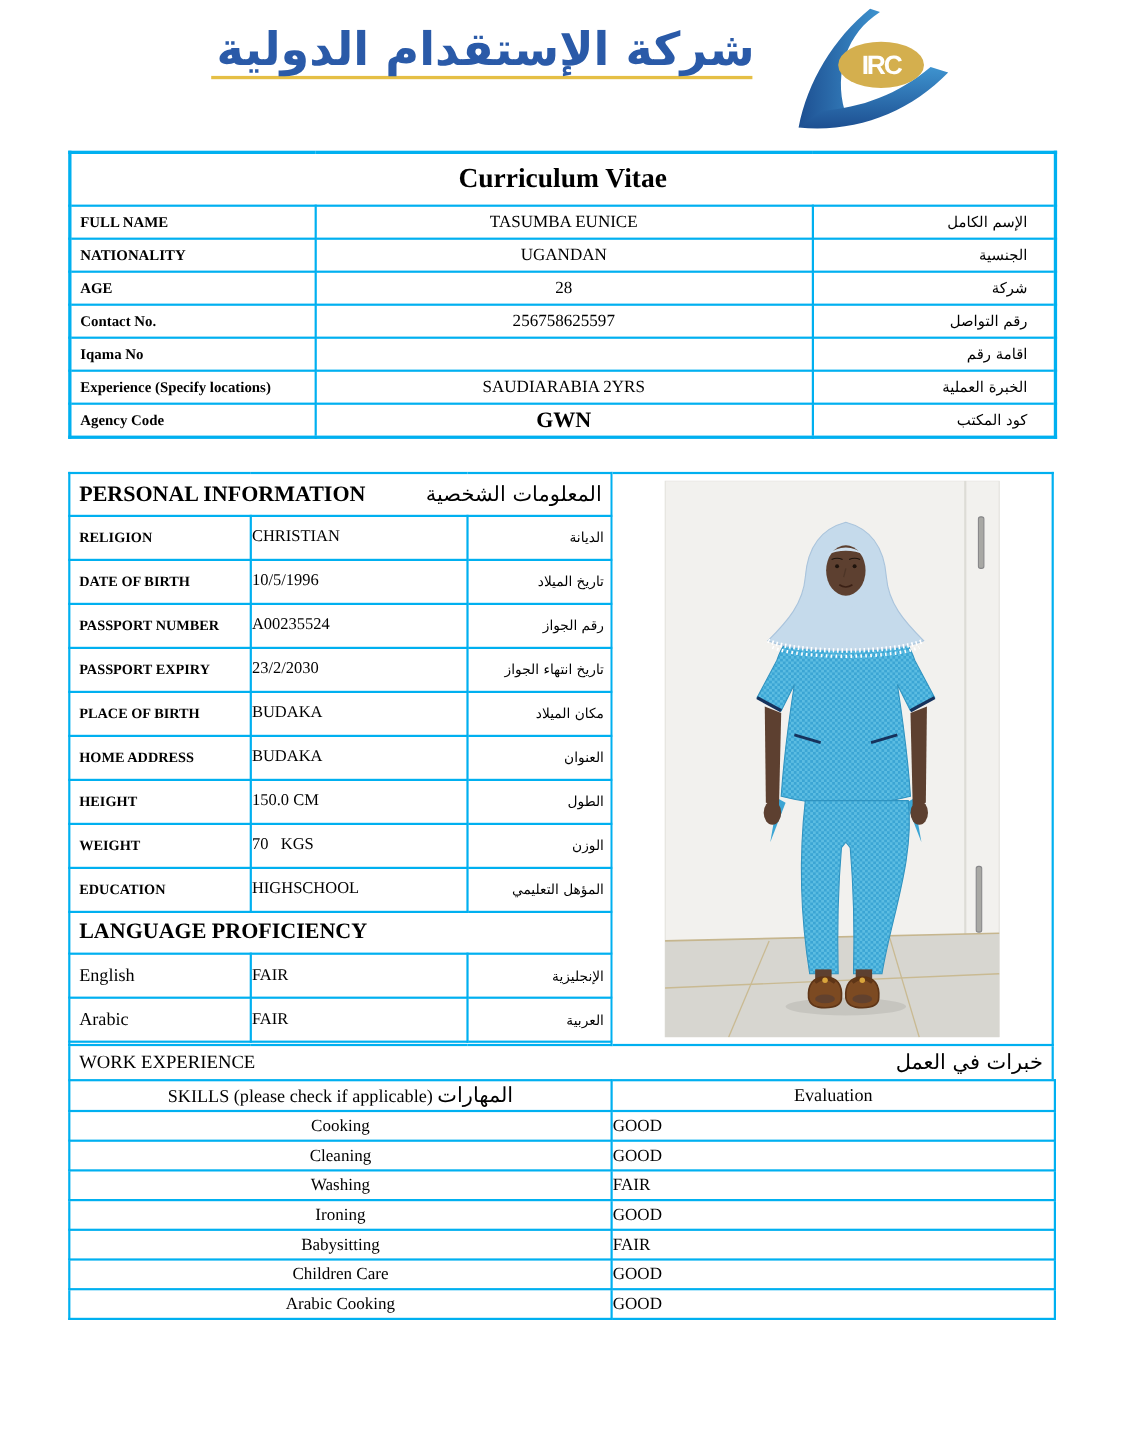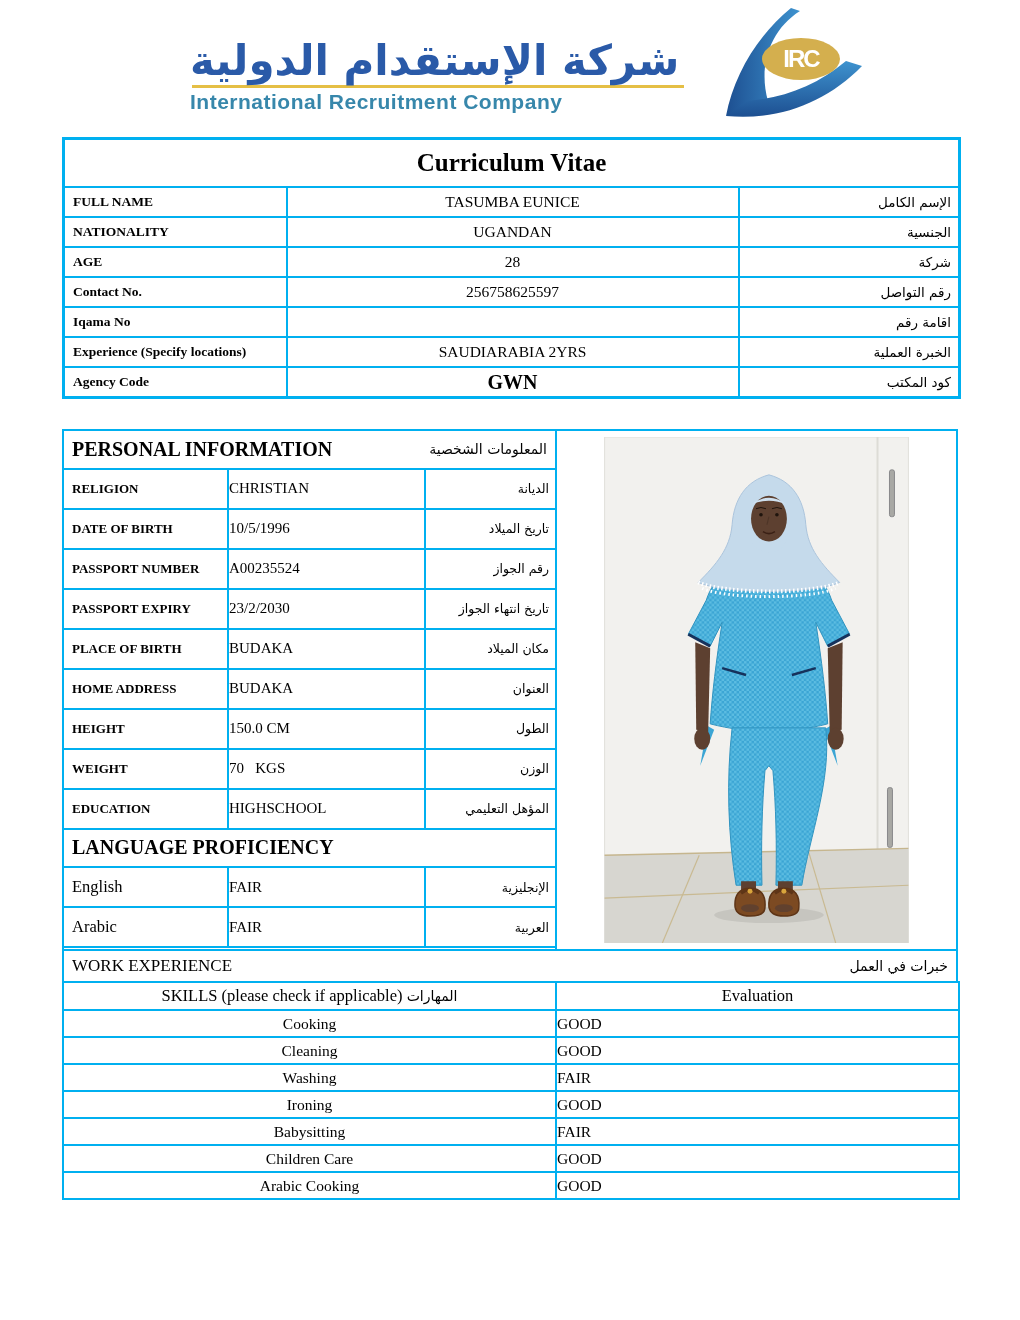--- a/index.html
+++ b/index.html
@@ -3,48 +3,48 @@
 <meta charset="utf-8">
 <style>
   html,body{margin:0;padding:0;}
   body{
     width:1020px;height:1320px;background:#ffffff;
     font-family:"Liberation Serif","DejaVu Serif","DejaVu Sans",serif;
     color:#000;position:relative;overflow:hidden;
   }
   
   .header{position:relative;height:137px;}
-  .brand{position:absolute;left:190px;top:38px;width:496px;text-align:left;}
+  .brand{position:absolute;left:190px;top:22px;width:496px;text-align:right;}
   .brand-ar{font-size:42px;font-weight:bold;color:#2a5aa8;line-height:1.1;
     font-family:"DejaVu Sans","Liberation Serif",sans-serif;}
   .brand-line{height:3px;background:#e5bf45;margin:1px 2px 2px 2px;}
   .brand-en{font-size:21px;font-weight:bold;color:#3787ab;letter-spacing:.5px;
     font-family:"Liberation Sans","DejaVu Sans",sans-serif;}
   .logo-mark{position:absolute;left:688px;top:2px;}
   
   table{border-collapse:collapse;table-layout:fixed;}
   td{padding:0;vertical-align:middle;overflow:hidden;}
   .cyan td{border:2px solid #00b0f0;}
   
   .cv-table{margin-left:62px;width:896px;border:3px solid #00b0f0;}
   .cv-title-row td{height:46px;text-align:center;}
   .cv-title{font-size:25px;font-weight:bold;}
   .row-h td{height:28px;}
   .cell-label{font-weight:bold;font-size:13.5px;padding-left:8px;}
   .cell-value{text-align:center;font-size:15.5px;}
-  .cell-ar{text-align:right;font-size:13.5px;padding-right:7px;
+  .cell-ar{text-align:right;font-size:13.5px;padding-right:24px;
     font-family:"DejaVu Sans","Liberation Serif",sans-serif;}
   #cv-body tr:last-child .cell-value{font-weight:bold;font-size:20px;}
   
   .mid{margin-left:62px;margin-top:30px;width:896px;display:flex;align-items:stretch;}
   .personal-table{width:493px;height:522px;}
   .sec-row td{height:27px;}
   .sec-flex{display:flex;justify-content:space-between;align-items:center;padding:0 8px;}
   .sec-title{font-weight:bold;font-size:20px;}
-  .sec-ar{font-size:14px;font-family:"DejaVu Sans","Liberation Serif",sans-serif;}
+  .sec-ar{font-size:19px;font-family:"DejaVu Sans","Liberation Serif",sans-serif;}
   .p-row td{height:28px;}
   .p-label{font-weight:bold;font-size:13px;padding-left:8px;}
   .p-value{text-align:left;font-size:15px;}
   .p-ar{text-align:right;font-size:12.5px;padding-right:6px;
     font-family:"DejaVu Sans","Liberation Serif",sans-serif;}
   .lang-row td{height:28px;}
   .lang-label{font-size:16.5px;padding-left:8px;}
   .fill-row td{height:auto;}
   .photo-pane{width:403px;height:522px;box-sizing:border-box;
     border:2px solid #00b0f0;border-left:0;
@@ -60,21 +60,20 @@
   .sk-name{text-align:center;font-size:15.5px;}
   .sk-eval{text-align:left;font-size:15.5px;padding-left:0;}
 </style>
 </head>
 <body>
 
 <div class="header">
   <div class="brand">
     <div class="brand-ar">شركة الإستقدام الدولية</div>
     <div class="brand-line"></div>
-    <div class="brand-en">International Recruitment Company</div>
   </div>
   <svg class="logo-mark" width="180" height="126" viewBox="0 0 180 126">
     <defs>
       <linearGradient id="lgV" x1="0" y1="0" x2="1" y2="0">
         <stop offset="0" stop-color="#1d4f91"></stop>
           <stop offset="1" stop-color="#3e93cf"></stop>
       </linearGradient>
       <linearGradient id="lgH" x1="0" y1="0" x2="0" y2="1">
         <stop offset="0" stop-color="#3e93cf"></stop>
           <stop offset="1" stop-color="#1d4f91"></stop>

